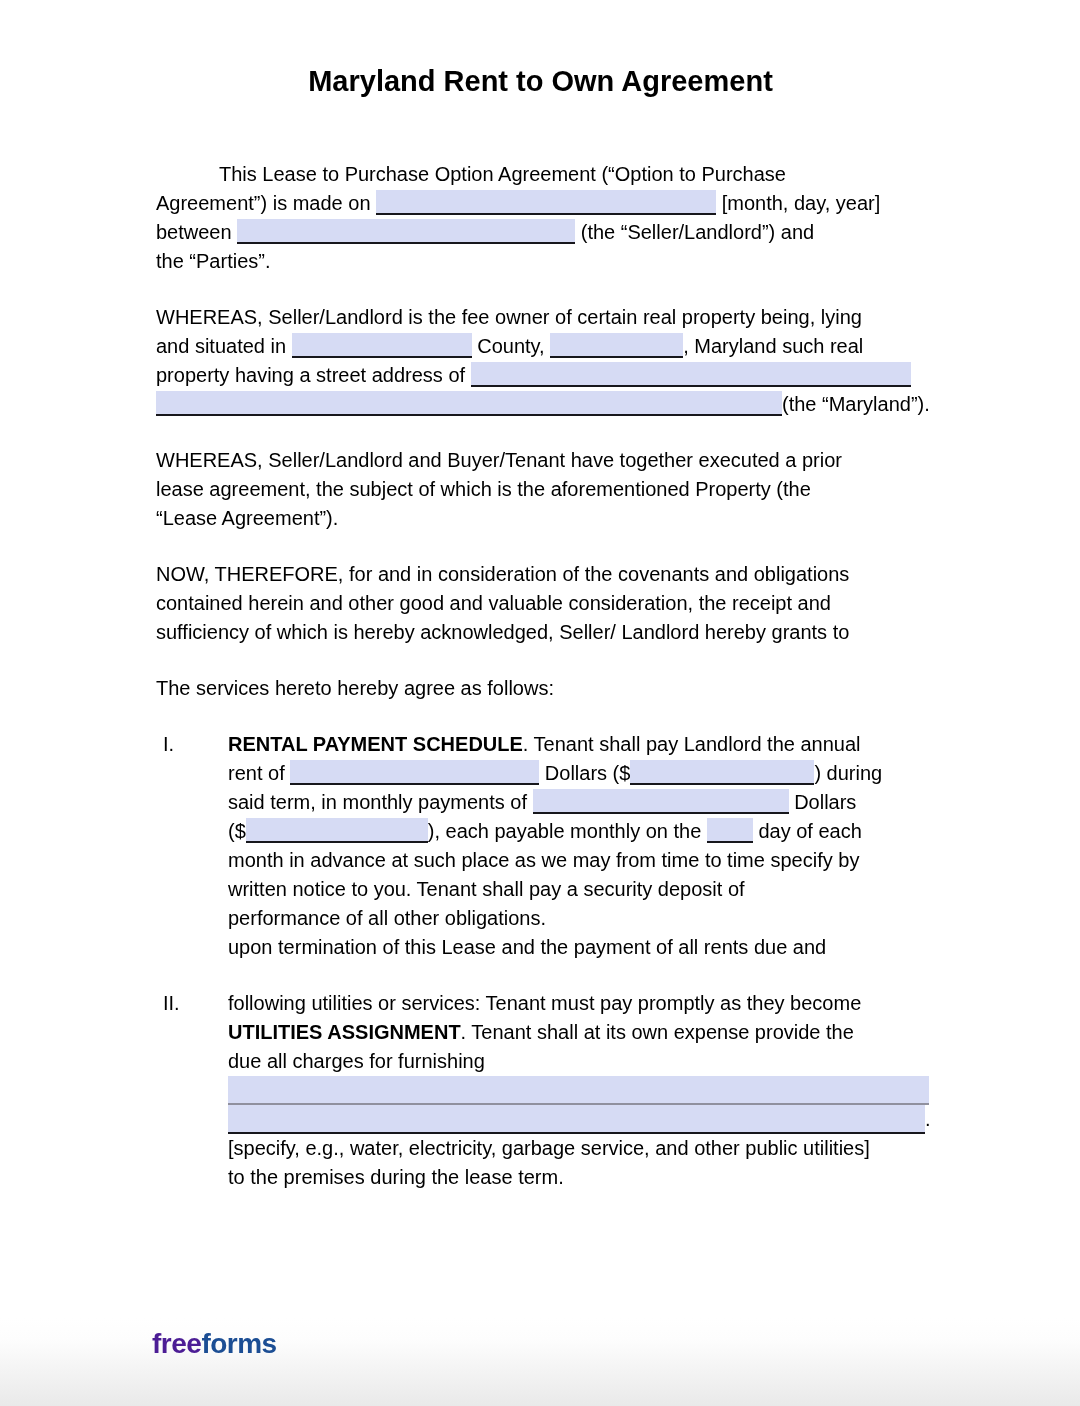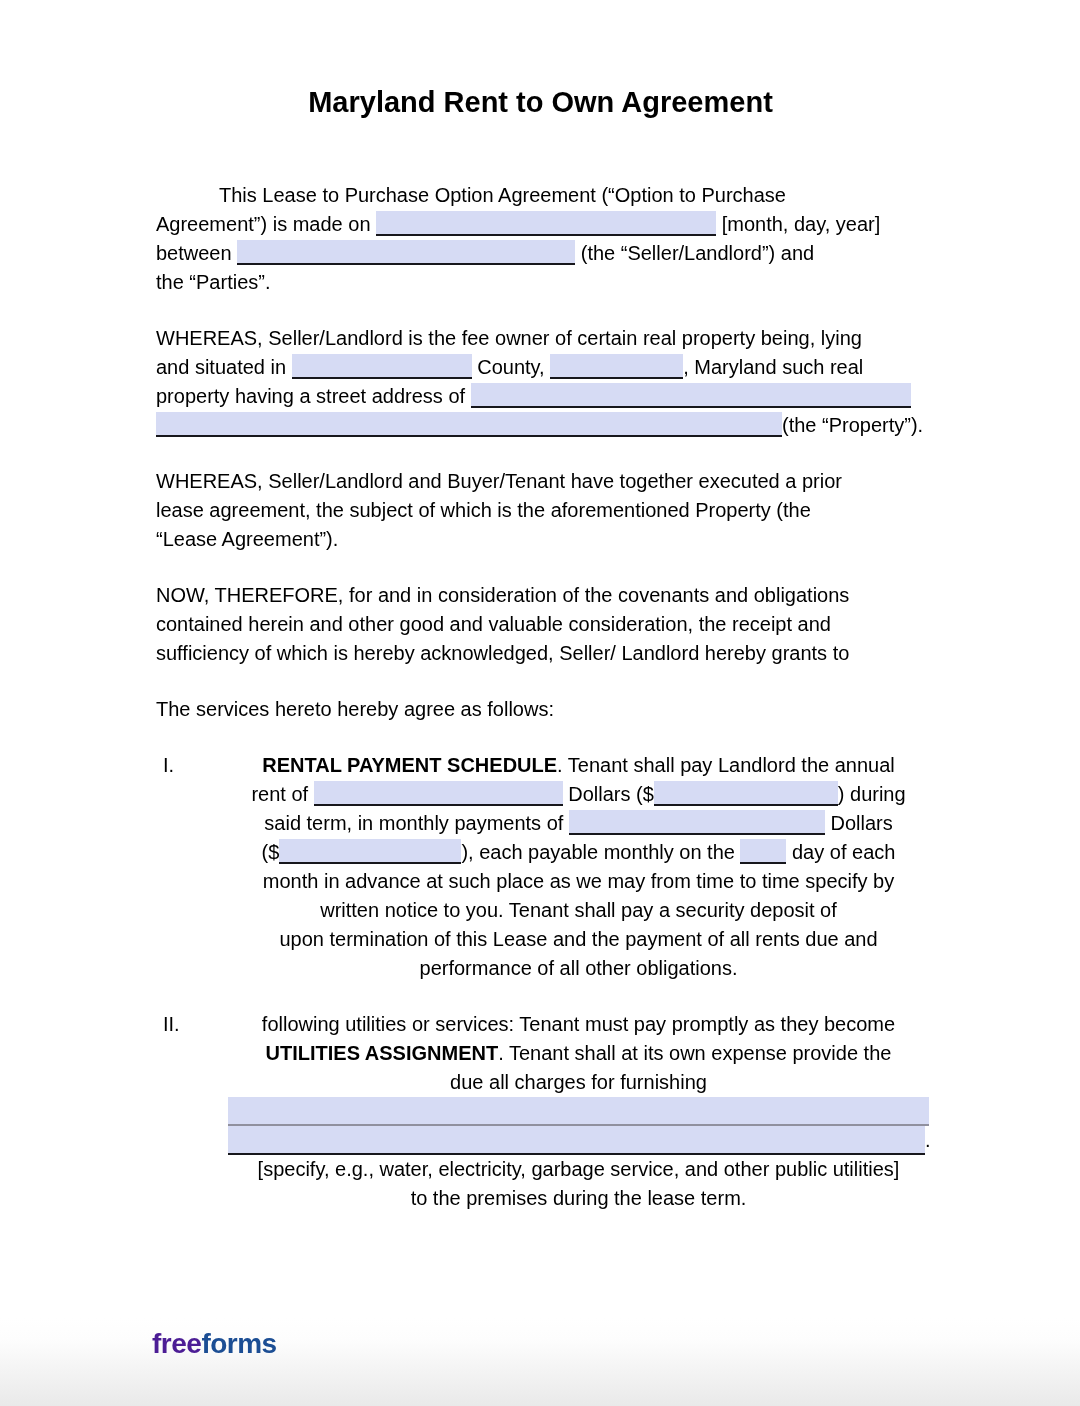--- a/index.html
+++ b/index.html
@@ -21,40 +21,40 @@
     height: 88px;
     background: linear-gradient(180deg, #ffffff 0%, #fdfdfd 25%, #e9e9e9 100%);
   }
   .content {
     position: relative;
     width: 777px;
     margin-left: 152px;
   }
   h1.title {
     margin: 0 0 63px 0;
-    padding-top: 86px;
+    padding-top: 65px;
     text-align: center;
     font-size: 29px;
     line-height: 32px;
     font-weight: bold;
   }
   .para { margin: 0 0 27px 4px; }
   .ln { height: 29px; white-space: nowrap; }
   .ln-indent { padding-left: 63px; }
   .t { display: inline; }
   .field {
     display: inline-block;
     height: 25px;
     vertical-align: -5px;
     background: #d6dbf4;
     border-bottom: 2px solid #17171c;
   }
   .sec { display: flex; margin: 0 0 27px 0; }
   .sec-num { width: 76px; flex: none; padding-left: 11px; }
-  .sec-body { width: 701px; flex: none; text-align: center; }
+  .sec-body { width: 701px; flex: none; }
   .sec-heading { font-weight: bold; }
   .fblock {
     height: 29px;
     background: #d6dbf4;
     border-bottom: 2px solid #17171c;
   }
   .fblock-top { width: 701px; border-bottom-color: #90909e; }
   .fblock-row { display: flex; height: 29px; }
   .fblock-inner { width: 697px; flex: none; }
   .logo {
@@ -83,21 +83,21 @@
       <div class="ln ln-indent"><span class="t">This Lease to Purchase Option Agreement (“Option to Purchase</span></div>
       <div class="ln"><span class="t">Agreement”) is made on </span><span class="field" style="width:340px"></span><span class="t"> [month, day, year]</span></div>
       <div class="ln"><span class="t">between </span><span class="field" style="width:338px"></span><span class="t"> (the “Seller/Landlord”) and</span></div>
       <div class="ln"><span class="t">the “Parties”.</span></div>
     </div>
 
     <div class="para">
       <div class="ln"><span class="t">WHEREAS, Seller/Landlord is the fee owner of certain real property being, lying</span></div>
       <div class="ln"><span class="t">and situated in </span><span class="field" style="width:180px"></span><span class="t"> County, </span><span class="field" style="width:133px"></span><span class="t">, Maryland such real</span></div>
       <div class="ln"><span class="t">property having a street address of </span><span class="field" style="width:440px"></span></div>
-      <div class="ln"><span class="field" style="width:626px"></span><span class="t">(the “Property”).</span></div>
+      <div class="ln"><span class="field" style="width:626px"></span><span class="t">(the “Maryland”).</span></div>
     </div>
 
     <div class="para">
       <div class="ln"><span class="t">WHEREAS, Seller/Landlord and Buyer/Tenant have together executed a prior</span></div>
       <div class="ln"><span class="t">lease agreement, the subject of which is the aforementioned Property (the</span></div>
       <div class="ln"><span class="t">“Lease Agreement”).</span></div>
     </div>
 
     <div class="para">
       <div class="ln"><span class="t">NOW, THEREFORE, for and in consideration of the covenants and obligations</span></div>
@@ -111,22 +111,22 @@
 
     <div class="sec">
       <div class="sec-num">I.</div>
       <div class="sec-body">
         <div class="ln"><span class="t sec-heading">RENTAL PAYMENT SCHEDULE</span><span class="t">. Tenant shall pay Landlord the annual</span></div>
         <div class="ln"><span class="t">rent of </span><span class="field" style="width:249px"></span><span class="t"> Dollars ($</span><span class="field" style="width:184px"></span><span class="t">) during</span></div>
         <div class="ln"><span class="t">said term, in monthly payments of </span><span class="field" style="width:256px"></span><span class="t"> Dollars</span></div>
         <div class="ln"><span class="t">($</span><span class="field" style="width:182px"></span><span class="t">), each payable monthly on the </span><span class="field" style="width:46px"></span><span class="t"> day of each</span></div>
         <div class="ln"><span class="t">month in advance at such place as we may from time to time specify by</span></div>
         <div class="ln"><span class="t">written notice to you. Tenant shall pay a security deposit of</span></div>
+        <div class="ln"><span class="t">performance of all other obligations.</span></div>
         <div class="ln"><span class="t">upon termination of this Lease and the payment of all rents due and</span></div>
-        <div class="ln"><span class="t">performance of all other obligations.</span></div>
       </div>
     </div>
 
     <div class="sec">
       <div class="sec-num">II.</div>
       <div class="sec-body">
         <div class="ln"><span class="t">following utilities or services: Tenant must pay promptly as they become</span></div>
         <div class="ln"><span class="t sec-heading">UTILITIES ASSIGNMENT</span><span class="t">. Tenant shall at its own expense provide the</span></div>
         <div class="ln"><span class="t">due all charges for furnishing</span></div>
         <div class="fblock fblock-top"></div>

